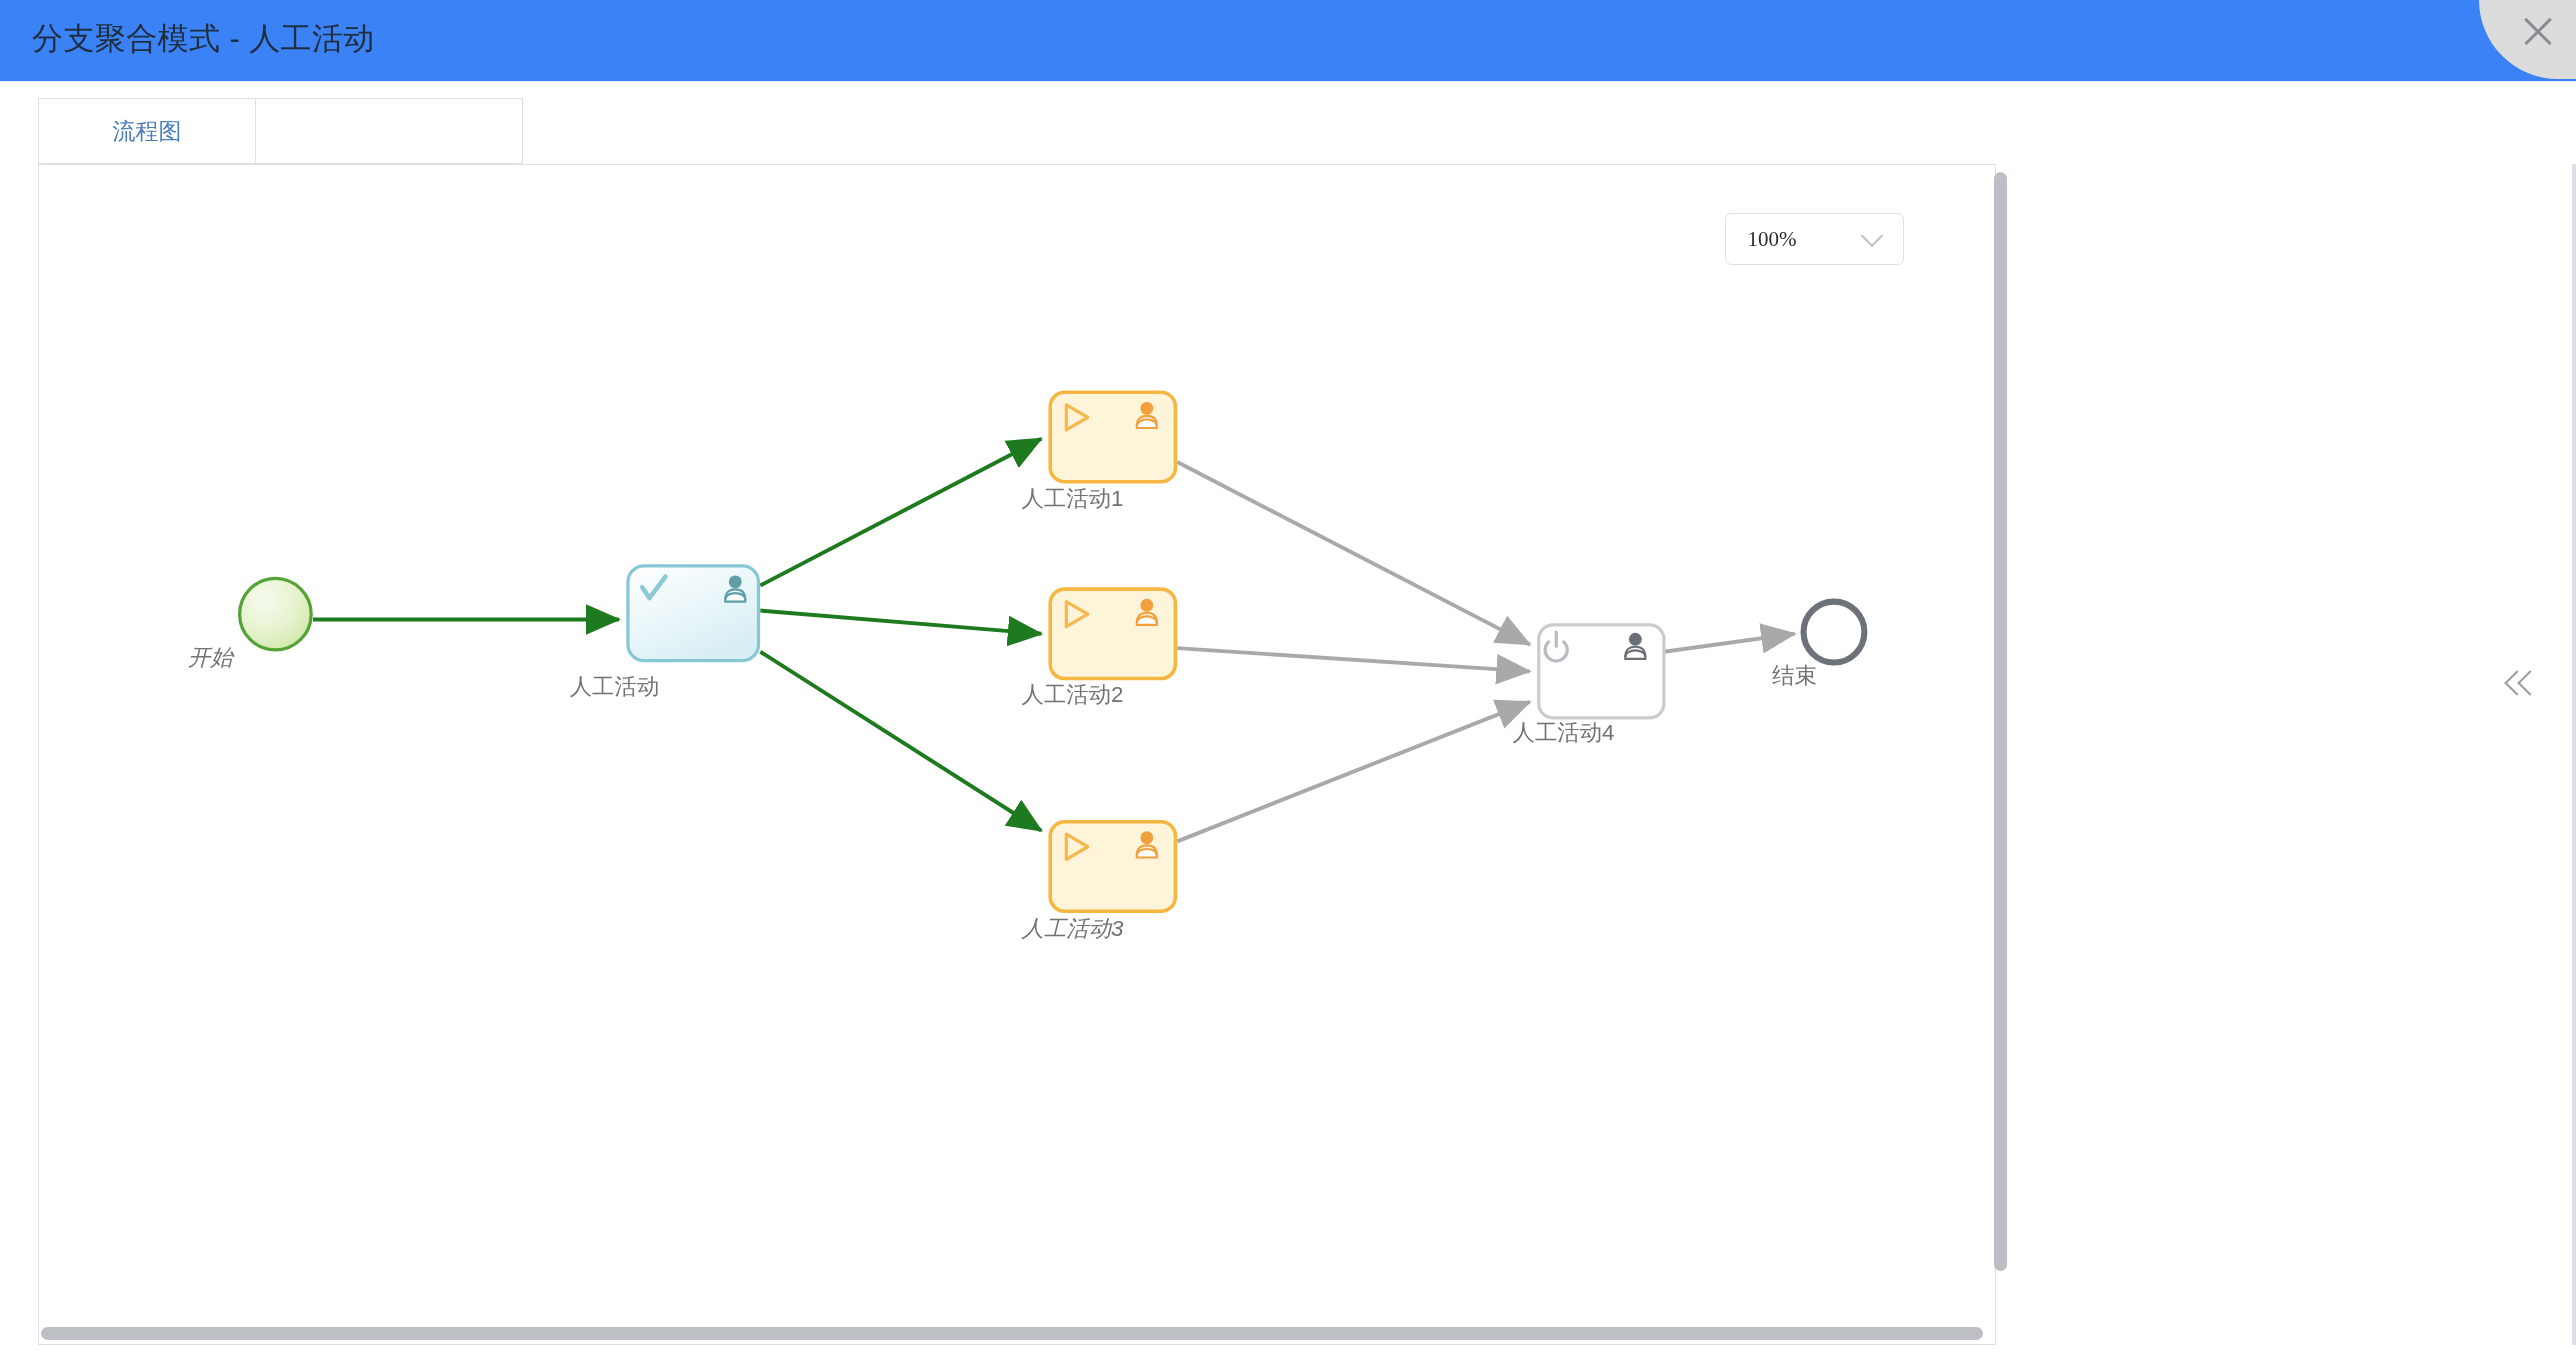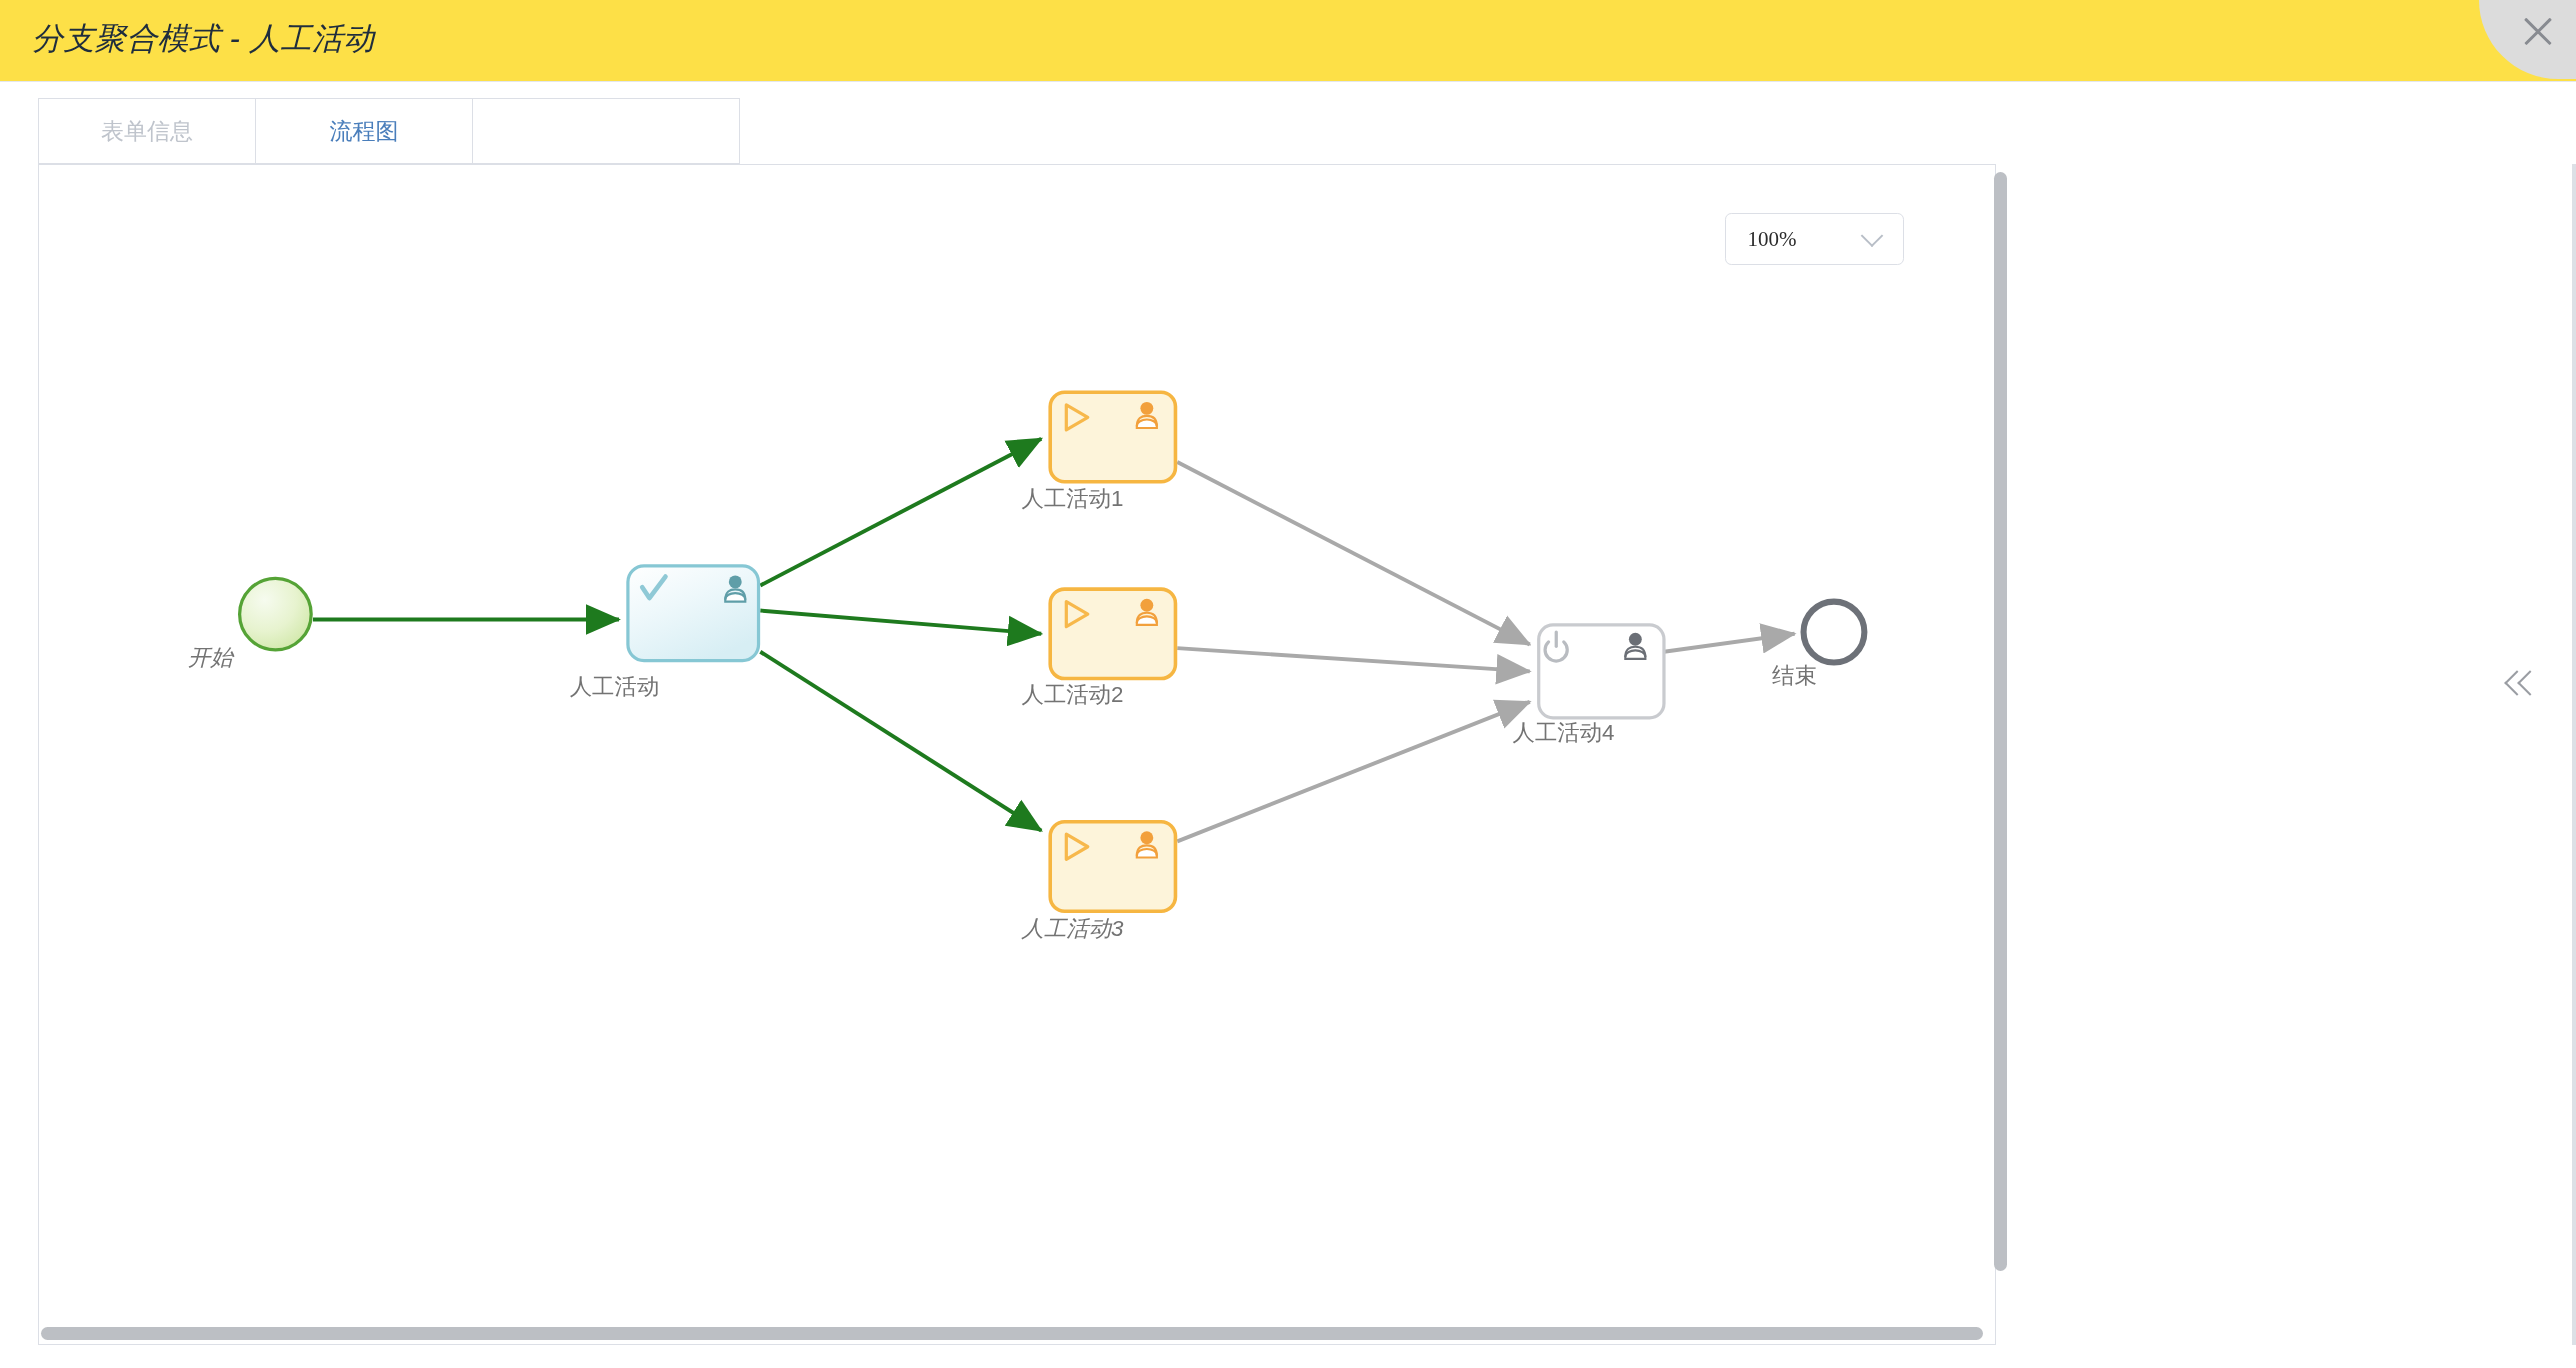--- a/index.html
+++ b/index.html
@@ -7,23 +7,22 @@
     width: 2576px; height: 1368px;
     background: #ffffff;
     font-family: "Liberation Sans", "DejaVu Sans", sans-serif;
     overflow: hidden;
   }
   #app { position: relative; width: 2576px; height: 1368px; background: #fff; }
 
   
   .header {
     position: absolute; left: 0; top: 0; width: 2576px; height: 82px;
-    background: #fde047;
+    background: #3b82f6;
     border-bottom: 1.8px solid #e4e7ed;
-    font-style: italic;
   }
   .header-title {
     position: absolute; left: 32px; top: 18px;
     font-size: 31px; color: #1f2d3d; font-weight: 400;
     letter-spacing: 0.4px; white-space: nowrap;
   }
   .close-btn {
     position: absolute; right: 0; top: 0; width: 97px; height: 79px;
     background: #dcdcdc;
     border-bottom-left-radius: 89px;
@@ -146,21 +145,20 @@
 <div id="app">
 
   <div class="header">
     <div class="header-title">分支聚合模式 - 人工活动</div>
     <div class="close-btn">
       <div class="x-glyph"></div>
     </div>
   </div>
 
   <div class="tabs">
-    <div class="tab">表单信息</div>
     <div class="tab active">流程图</div>
     <div class="tab filler"></div>
   </div>
 
   <div class="canvas-panel">
 
     <svg class="diagram-svg" width="1958" height="1181" viewBox="0 0 1094 660">
       <defs>
         <radialGradient id="gStart" cx="35%" cy="30%" r="80%">
           <stop offset="0%" stop-color="#f6fbef"></stop>

